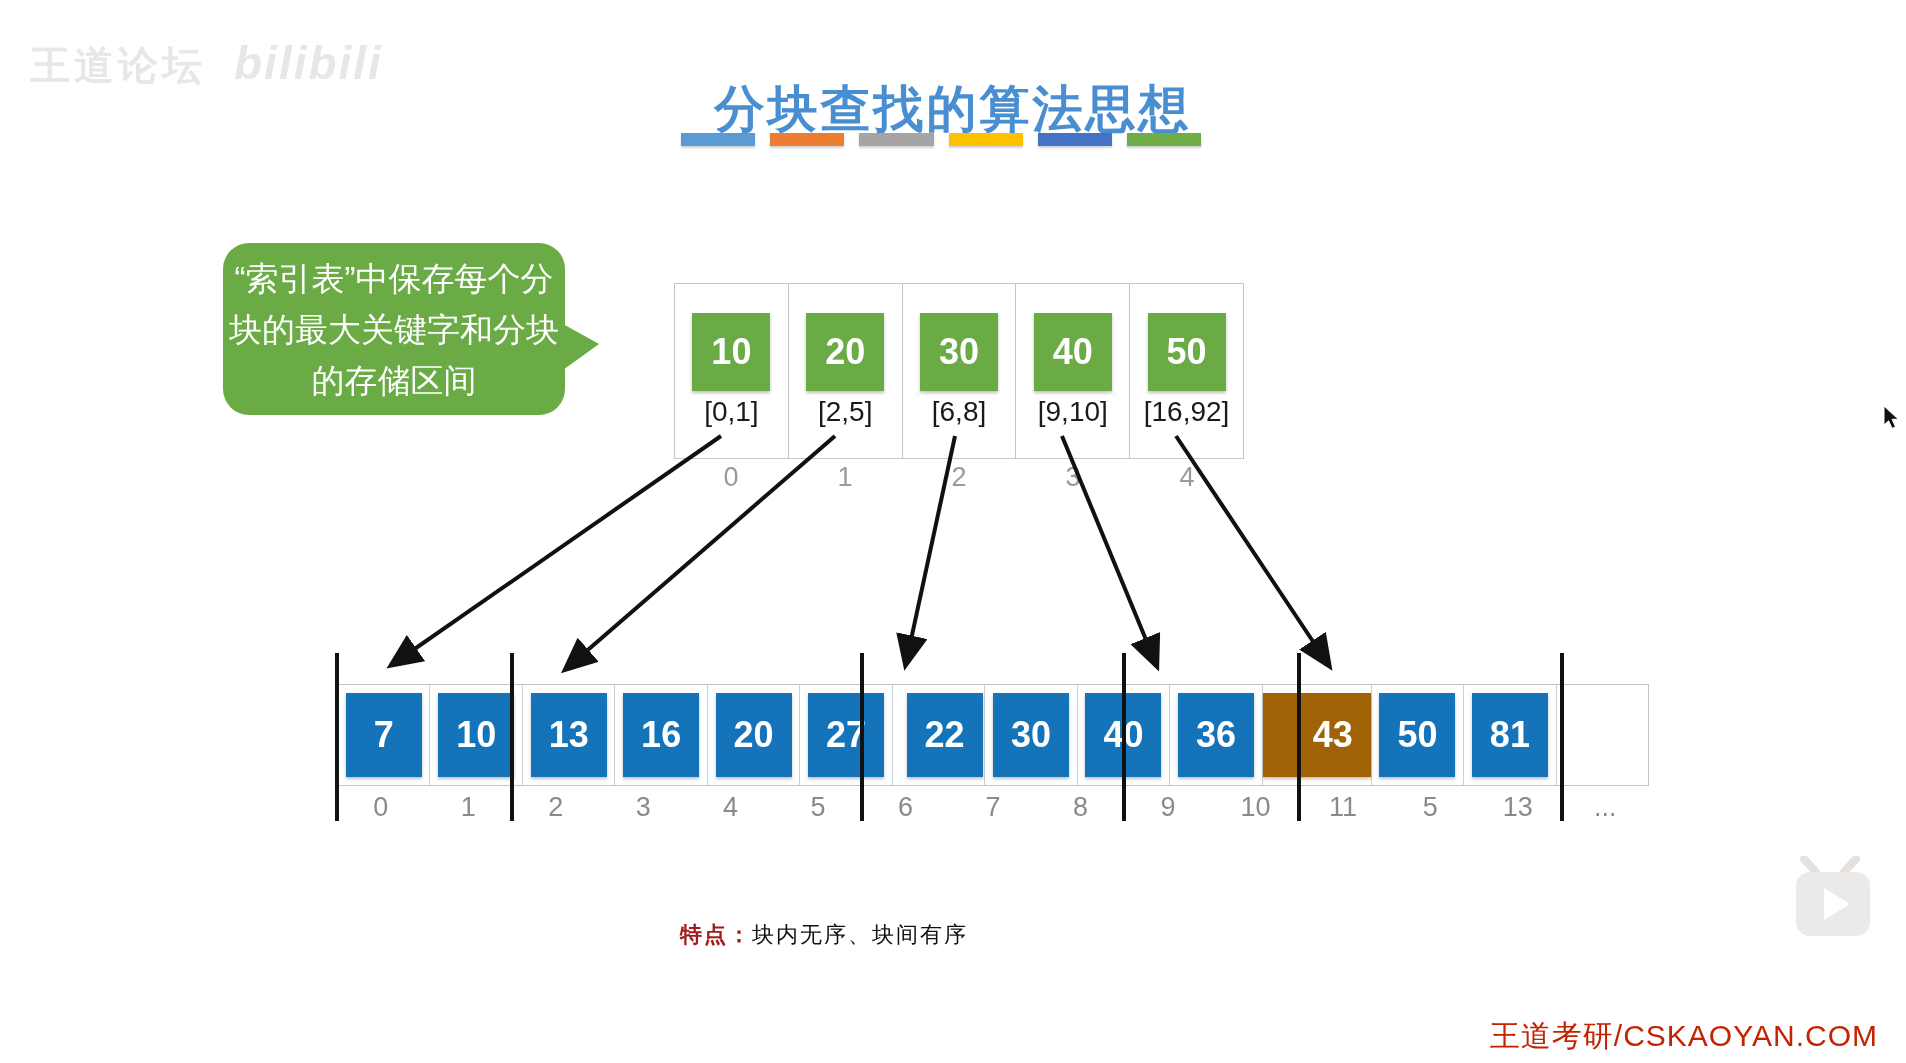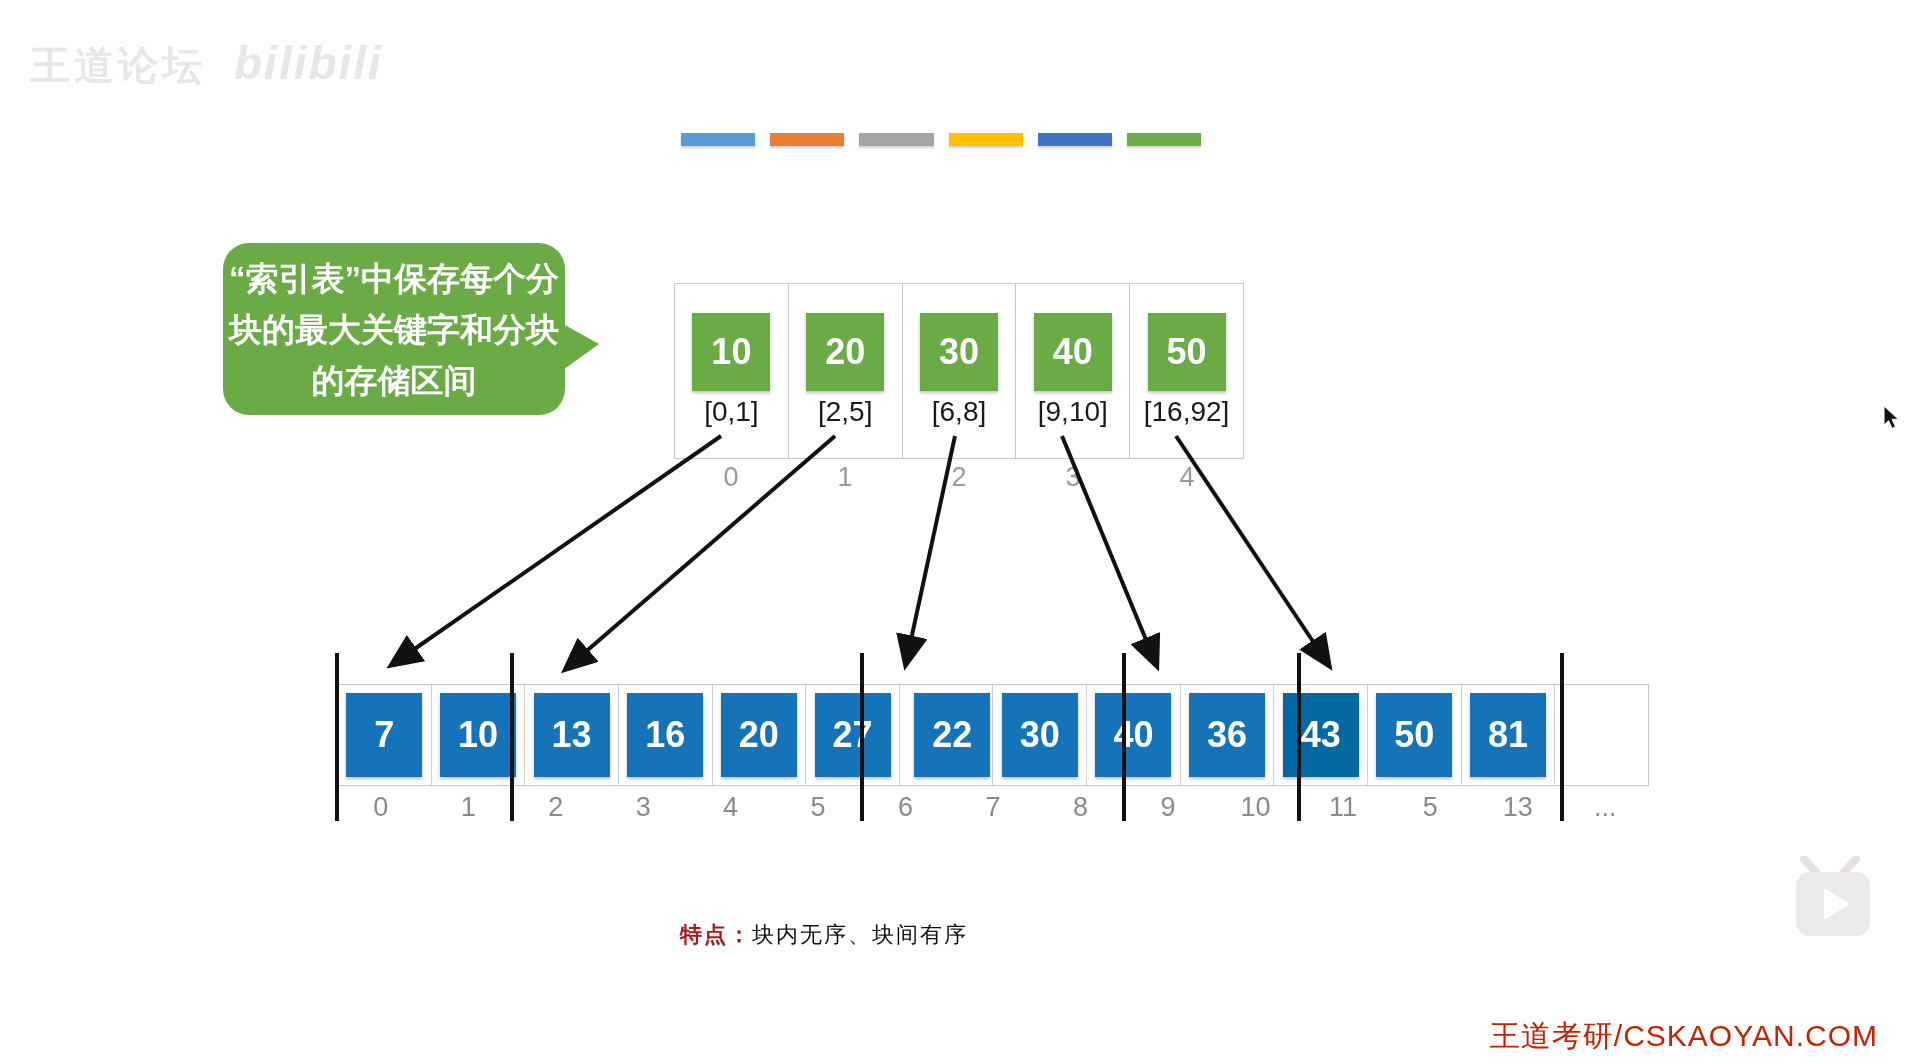--- a/index.html
+++ b/index.html
@@ -17,21 +17,21 @@
   .title{position:absolute;left:0;top:42px;width:1906px;text-align:center;
          font-size:50px;font-weight:bold;letter-spacing:3px;}
   .bars{position:absolute;left:681px;top:133px;width:520px;height:13px;
         display:flex;gap:15px;}
   .bar{flex:1;height:13px;box-shadow:0 2px 2px rgba(0,0,0,.18);}
 
   
   .callout{position:absolute;left:223px;top:243px;width:342px;height:172px;
            border-radius:26px;color:#fff;text-align:center;
            display:flex;flex-direction:column;justify-content:center;}
-  .callout-line{font-size:33px;font-weight:bold;line-height:51px;white-space:nowrap;}
+  .callout-line{font-size:33px;font-weight:normal;line-height:51px;white-space:nowrap;}
   .callout-tail{position:absolute;left:563px;top:324px;width:0;height:0;
                 border-top:20px solid transparent;border-bottom:26px solid transparent;
                 border-left:36px solid #6aab46;}
 
   
   .itable{position:absolute;left:674px;top:283px;width:570px;height:176px;
           border:1px solid #c6c6c6;display:flex;background:#fff;box-sizing:border-box;}
   .it-cell{flex:1;border-right:1px solid #c6c6c6;display:flex;flex-direction:column;
            align-items:center;box-sizing:border-box;}
   .it-cell:last-child{border-right:none;}
@@ -71,20 +71,21 @@
   .tvicon{position:absolute;left:1792px;top:856px;}
 </style>
 </head>
 <body>
 <div class="stage">
 
   <div class="watermark">
     <span class="wm-site">王道论坛</span><span class="wm-brand">bilibili</span>
   </div>
 
+  <h1 class="title" style="color: rgb(74, 142, 210);">分块查找的算法思想</h1>
   <div class="bars" id="bars">
       <span class="bar" style="background: rgb(91, 155, 213);"></span>
       <span class="bar" style="background: rgb(237, 125, 49);"></span>
       <span class="bar" style="background: rgb(165, 165, 165);"></span>
       <span class="bar" style="background: rgb(255, 192, 0);"></span>
       <span class="bar" style="background: rgb(68, 114, 196);"></span>
       <span class="bar" style="background: rgb(112, 173, 71);"></span>
     </div>
 
   <div class="callout" id="callout" style="background: rgb(106, 171, 70);">
@@ -165,21 +166,21 @@
       <div class="arr-cell">
         <div class="arr-box" style="background: rgb(21, 115, 185);">30</div>
       </div>
       <div class="arr-cell">
         <div class="arr-box" style="background: rgb(21, 115, 185);">40</div>
       </div>
       <div class="arr-cell">
         <div class="arr-box" style="background: rgb(21, 115, 185);">36</div>
       </div>
       <div class="arr-cell">
-        <div class="arr-box" style="background: #0369a1;">43</div>
+        <div class="arr-box" style="background: #a16207; padding-left: 32px;">43</div>
       </div>
       <div class="arr-cell">
         <div class="arr-box" style="background: rgb(21, 115, 185);">50</div>
       </div>
       <div class="arr-cell">
         <div class="arr-box" style="background: rgb(21, 115, 185);">81</div>
       </div>
       <div class="arr-cell"></div>
     </div>
   <div class="arr-labels" id="arr-labels">

